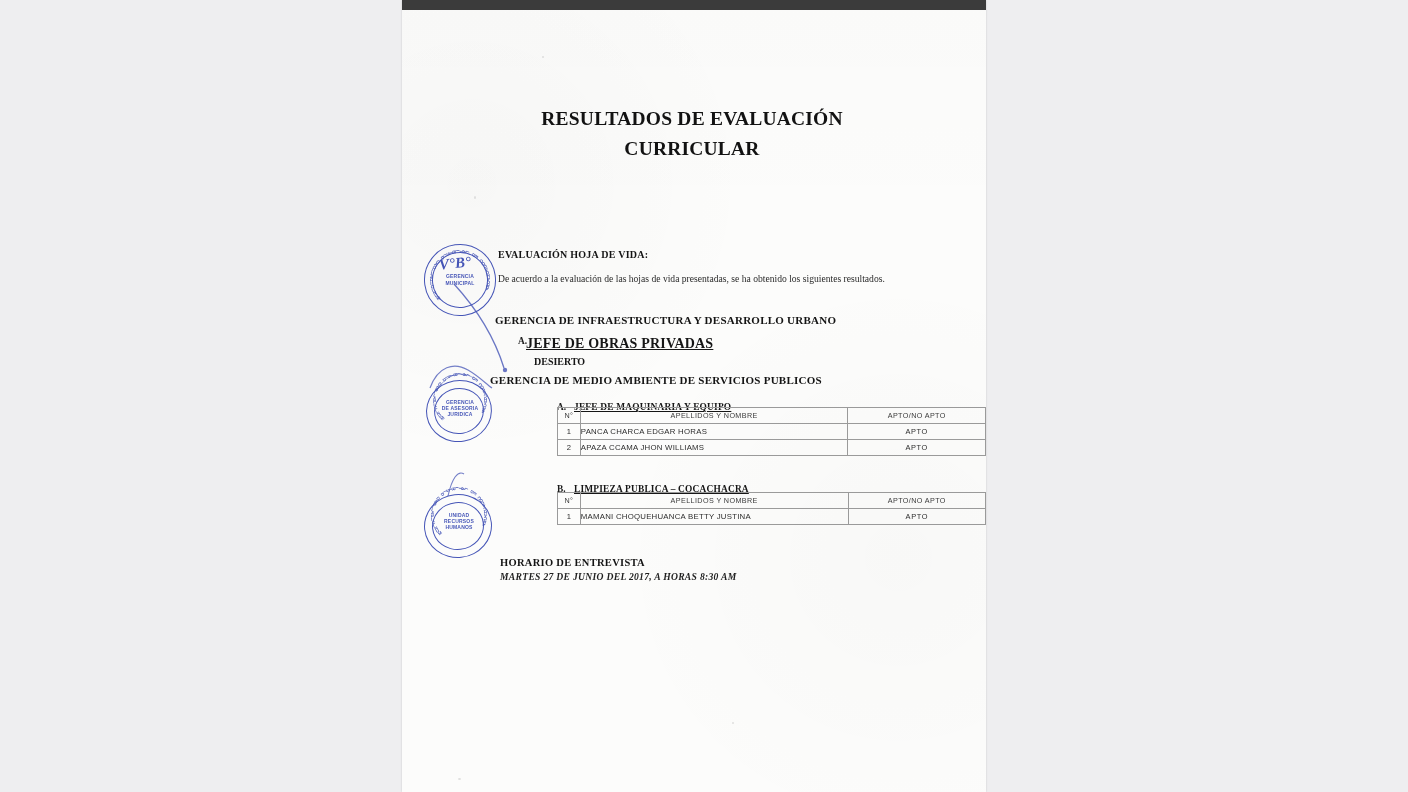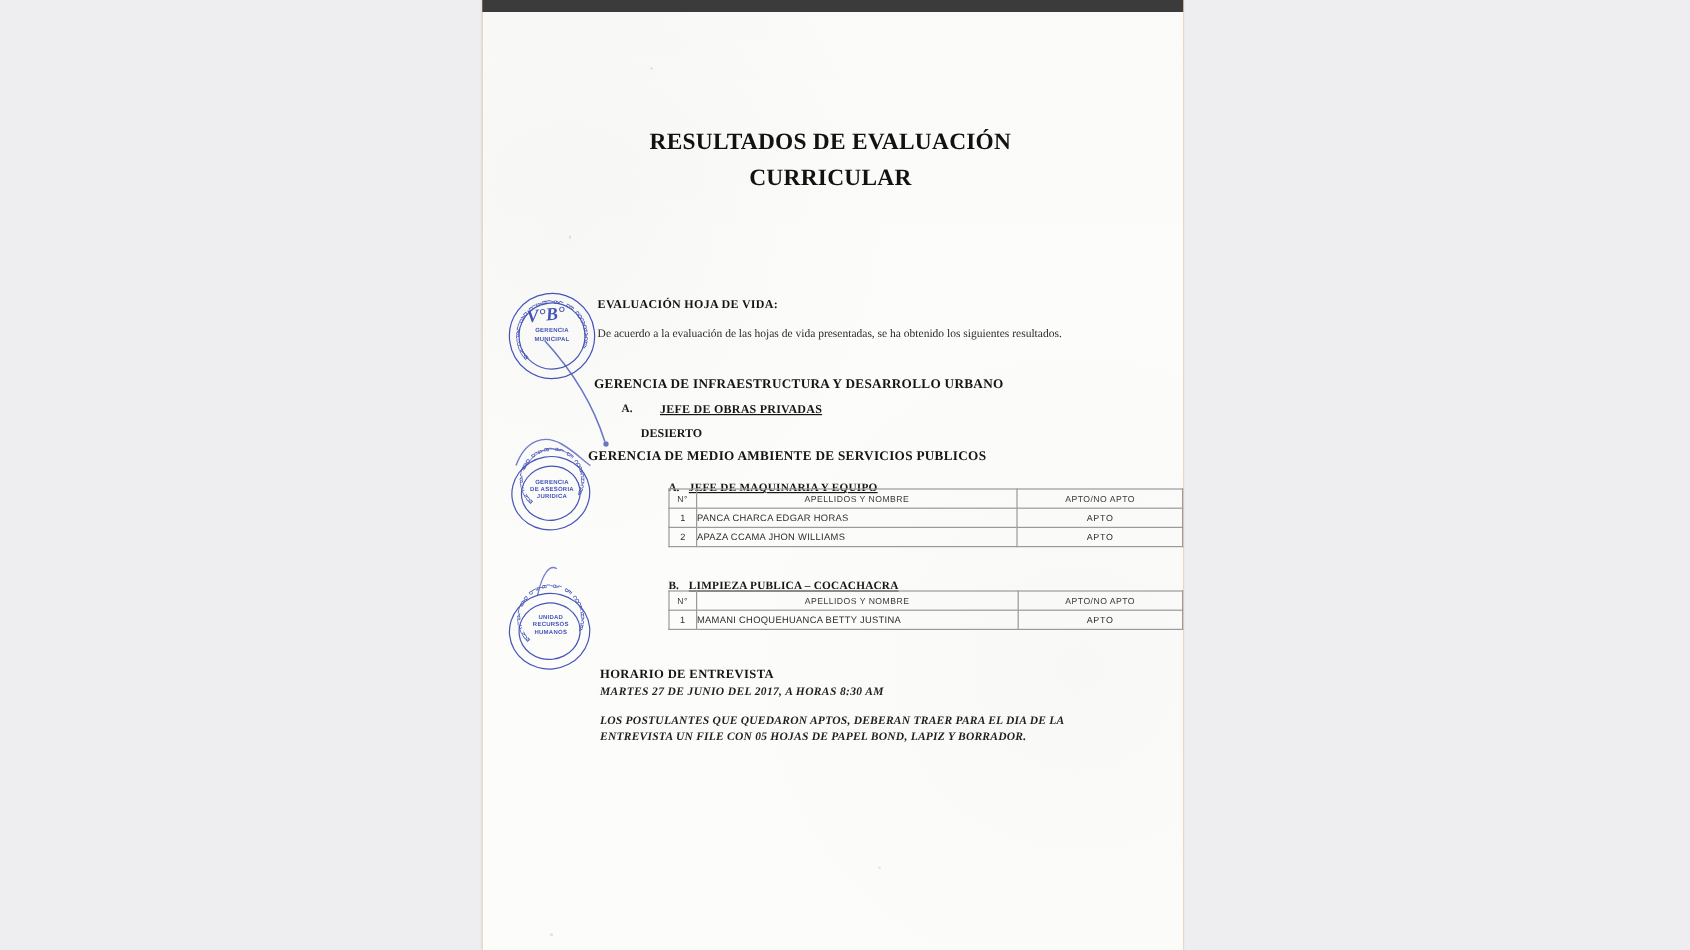--- a/index.html
+++ b/index.html
@@ -19,21 +19,21 @@
     background: #eeeef0;
   }
 
   
   #sheet {
     position: absolute;
     left: 402px;
     top: 0px;
     width: 584px;
     height: 792px;
-    background: #f97316;
+    background: #86efac;
     box-shadow: 0 0 2px rgba(0,0,0,0.15);
   }
   #sheet-topband {
     position: absolute;
     left: 0; top: 0; width: 584px; height: 10px;
     background: #3b3b3b;
   }
   #sheet-inner {
     position: absolute;
     left: 0; top: 10px; width: 584px; height: 782px;
@@ -102,21 +102,21 @@
     position: absolute;
     left: 96px; top: 262px; width: 420px;
     font-size: 9.6px;
     line-height: 13px;
     color: #2a2a2a;
     font-family: "Liberation Serif", serif;
   }
 
   #ger1 { left: 93px; top: 304px; font-size: 11px; }
   #ger1-a { left: 116px; top: 326px; font-size: 9.4px; }
-  #ger1-a-label { left: 148px; top: 326px; font-size: 10px; text-decoration: underline; }
+  #ger1-a-label { left: 124px; top: 326px; font-size: 14px; text-decoration: underline; }
   #desierto { left: 132px; top: 346px; font-size: 10px; }
   #ger2 { left: 88px; top: 364px; font-size: 11px; }
 
   .sec-item {
     position: absolute;
     font-size: 9.4px;
     font-weight: bold;
     font-family: "Liberation Serif", serif;
     color: #161616;
   }
@@ -276,21 +276,20 @@
           <tr>
             <td class="c-n">1</td>
             <td class="c-name">MAMANI CHOQUEHUANCA BETTY JUSTINA</td>
             <td class="c-apto">APTO</td>
           </tr>
         </tbody>
           </table>
 
         <div class="headline" id="hor-title">HORARIO DE ENTREVISTA</div>
         <div id="hor-when">MARTES 27 DE JUNIO DEL 2017,  A HORAS  8:30 AM</div>
-        <div id="final-note">LOS POSTULANTES QUE QUEDARON APTOS, DEBERAN TRAER PARA EL DIA DE LA ENTREVISTA UN FILE CON 05 HOJAS DE PAPEL  BOND, LAPIZ Y BORRADOR.</div>
 
         <div class="stamp" style="left:20px; top:232px; width:76px; height:76px;">
           <div class="stamp-oval" style="left:2px; top:2px; width:72px; height:72px; transform:rotate(-8deg);"></div>
           <div class="stamp-oval" style="left:10px; top:10px; width:56px; height:56px; border-width:1px; transform:rotate(-8deg);"></div>
           <div class="stamp-ring-txt" id="ring1" style="font-size: 4.6px;">
               <span class="ring-char" style="transform: rotate(-125deg) translate(0px, -30px) rotate(90deg);">M</span>
               <span class="ring-char" style="transform: rotate(-118.4deg) translate(0px, -30px) rotate(90deg);">U</span>
               <span class="ring-char" style="transform: rotate(-111.8deg) translate(0px, -30px) rotate(90deg);">N</span>
               <span class="ring-char" style="transform: rotate(-105.2deg) translate(0px, -30px) rotate(90deg);">I</span>
               <span class="ring-char" style="transform: rotate(-98.6deg) translate(0px, -30px) rotate(90deg);">C</span>

